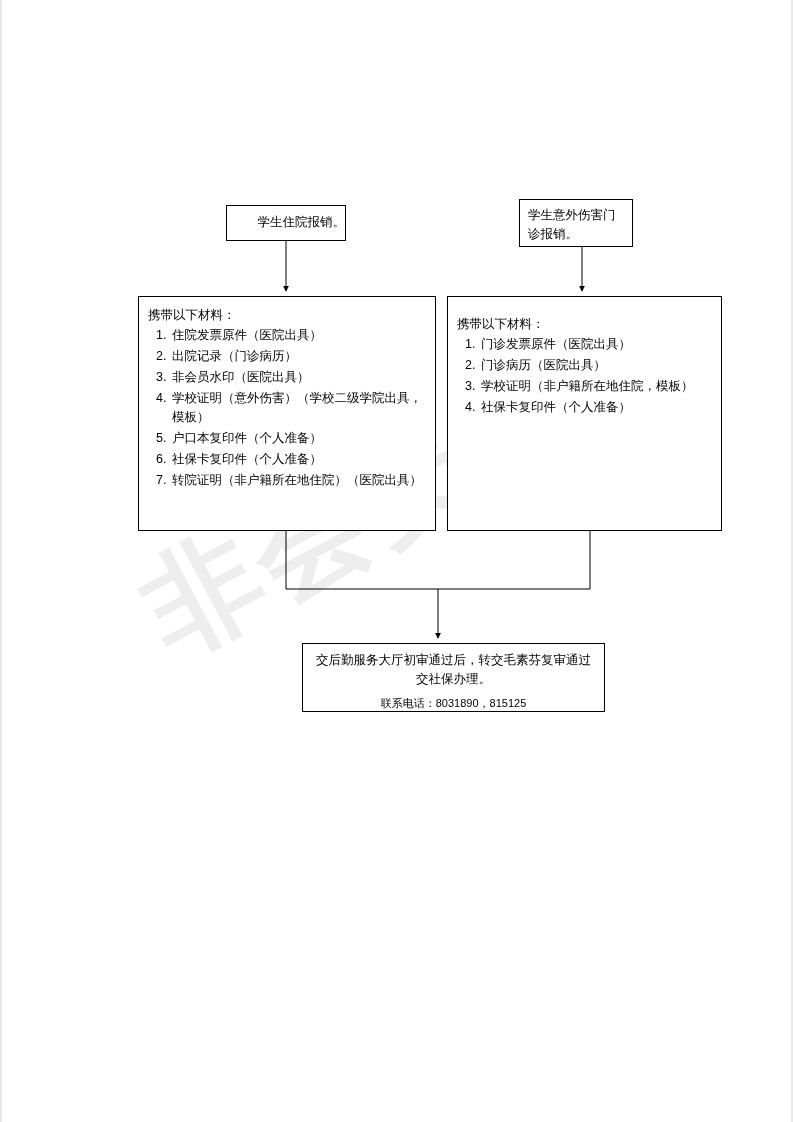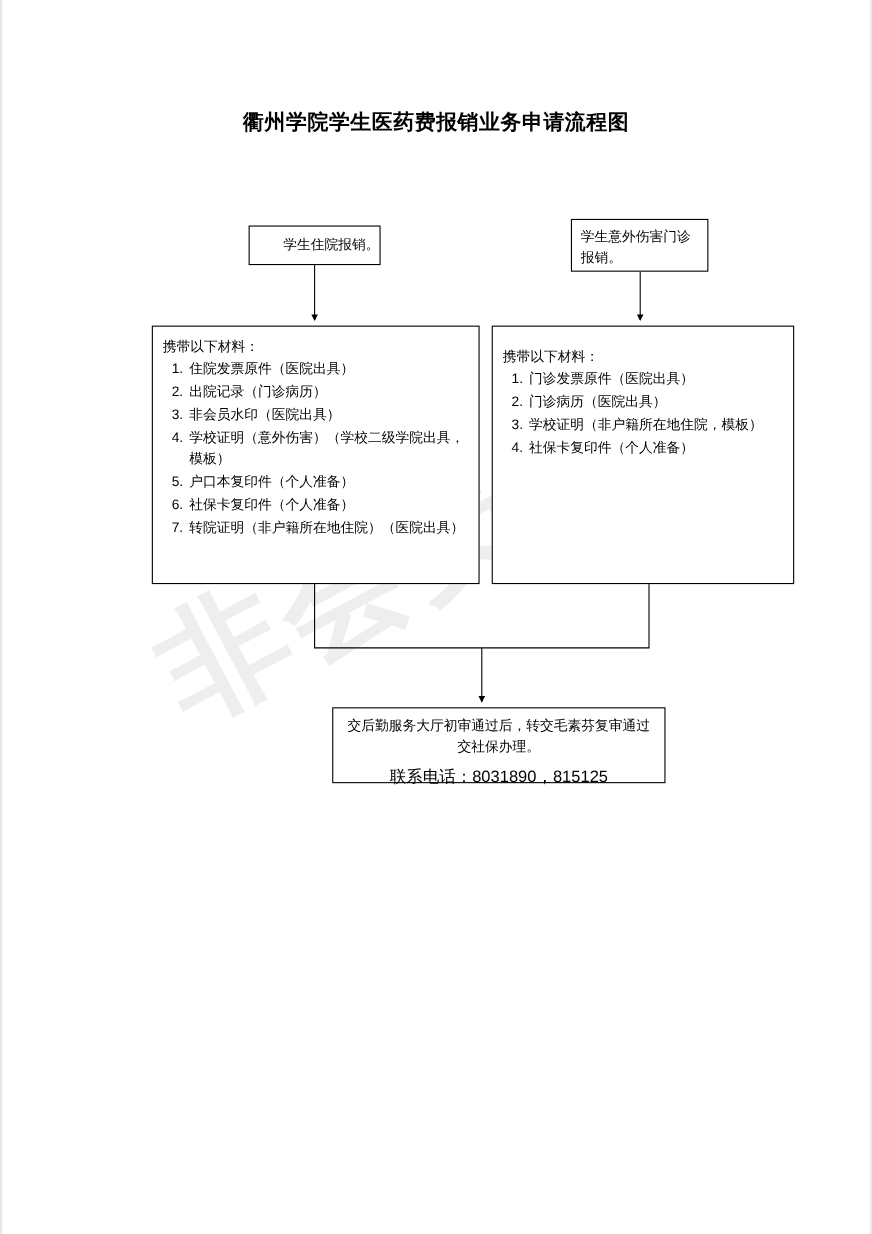--- a/index.html
+++ b/index.html
@@ -75,21 +75,21 @@
     width: 120px;
     height: 36px;
     display: flex;
     align-items: center;
     justify-content: flex-end;
     padding-left: 6px;
   }
   #box-outpatient-start {
     left: 519px;
     top: 199px;
-    width: 125px;
+    width: 114px;
     height: 48px;
     padding: 6px 6px 0 8px;
   }
 
   
   #box-inpatient-materials {
     left: 138px;
     top: 296px;
     width: 298px;
     height: 235px;
@@ -123,41 +123,40 @@
   }
   ol.mat-list li {
     margin: 0 0 1.5px 0;
     padding-left: 2px;
   }
   .final-line {
     margin: 0;
   }
   .final-phone {
     margin: 5px 0 12px 0;
-    font-size: 15px;
+    font-size: 11px;
   }
 
   
   svg.connectors {
     position: absolute;
     left: 0;
     top: 0;
     width: 793px;
     height: 1122px;
     pointer-events: none;
   }
 </style>
 </head>
 <body>
 
 <div class="page">
 
   <div class="scan-edge"></div>
 
-  <div class="title">衢州学院学生医药费报销业务申请流程图</div>
 
   <div class="watermark">非会员水印</div>
 
   <svg class="connectors" xmlns="http://www.w3.org/2000/svg">
     <defs>
       <marker id="arrow" markerWidth="9" markerHeight="9" refX="5.2" refY="3" orient="auto" markerUnits="strokeWidth">
         <path d="M0,0 L6,3 L0,6 z" fill="#000"></path>
       </marker>
     </defs>
 

